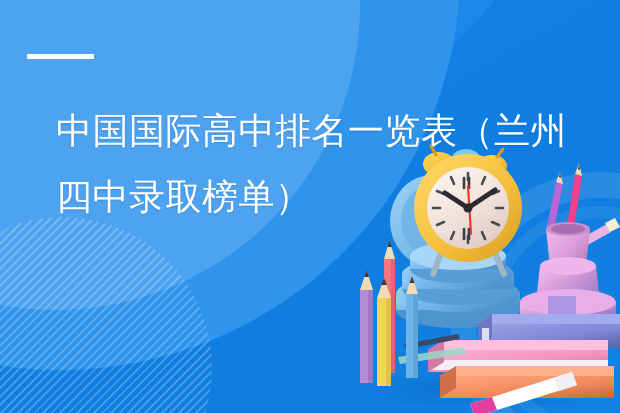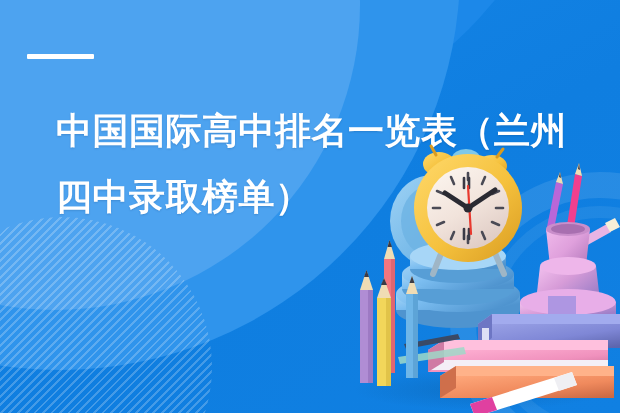--- a/index.html
+++ b/index.html
@@ -95,21 +95,21 @@
     background: #ffffff;
     border-radius: 1px;
   }
   .headline {
     position: absolute;
     left: 56px;
     top: 98px;
     width: 540px;
     color: #ffffff;
     font-size: 36px;
-    font-weight: bold;
+    font-weight: normal;
     line-height: 66px;
     letter-spacing: 0.5px;
     white-space: pre-wrap;
     text-shadow: 0 1px 2px rgba(0,40,90,0.18);
   }
 
   
   .illo {
     position: absolute;
     left: 332px;

